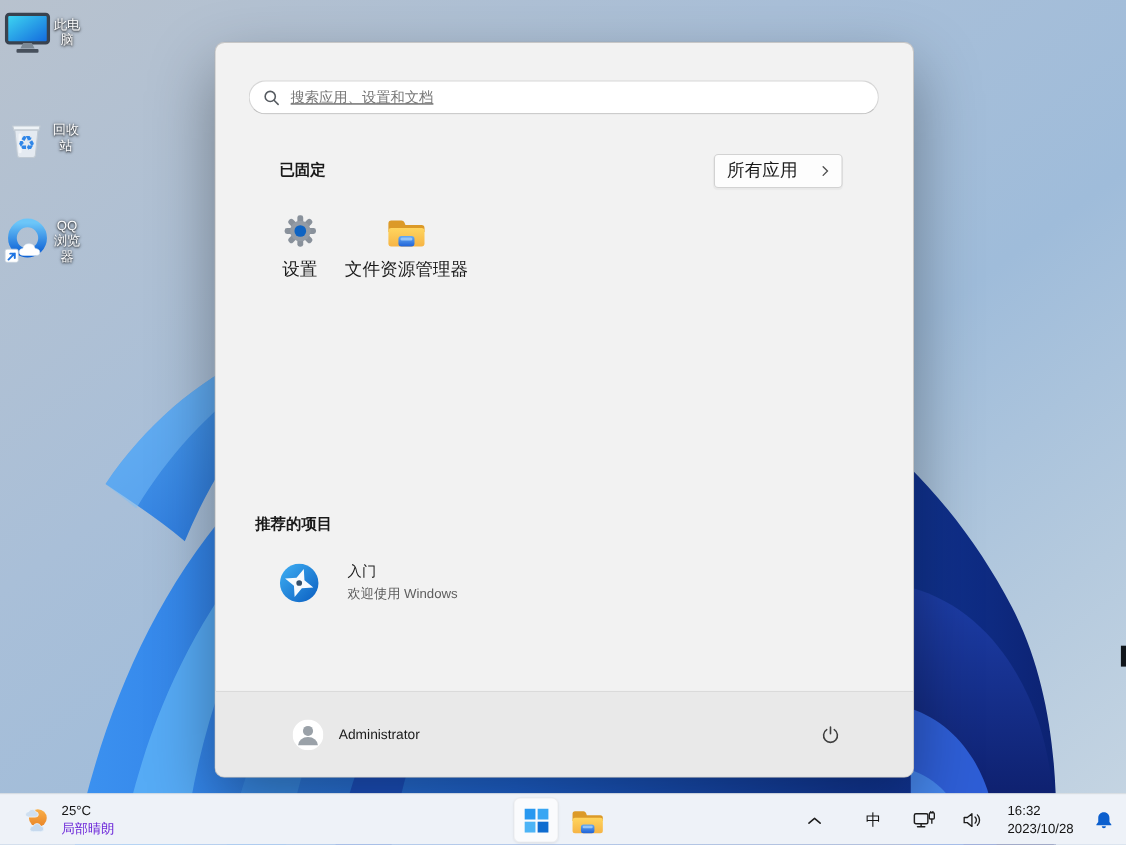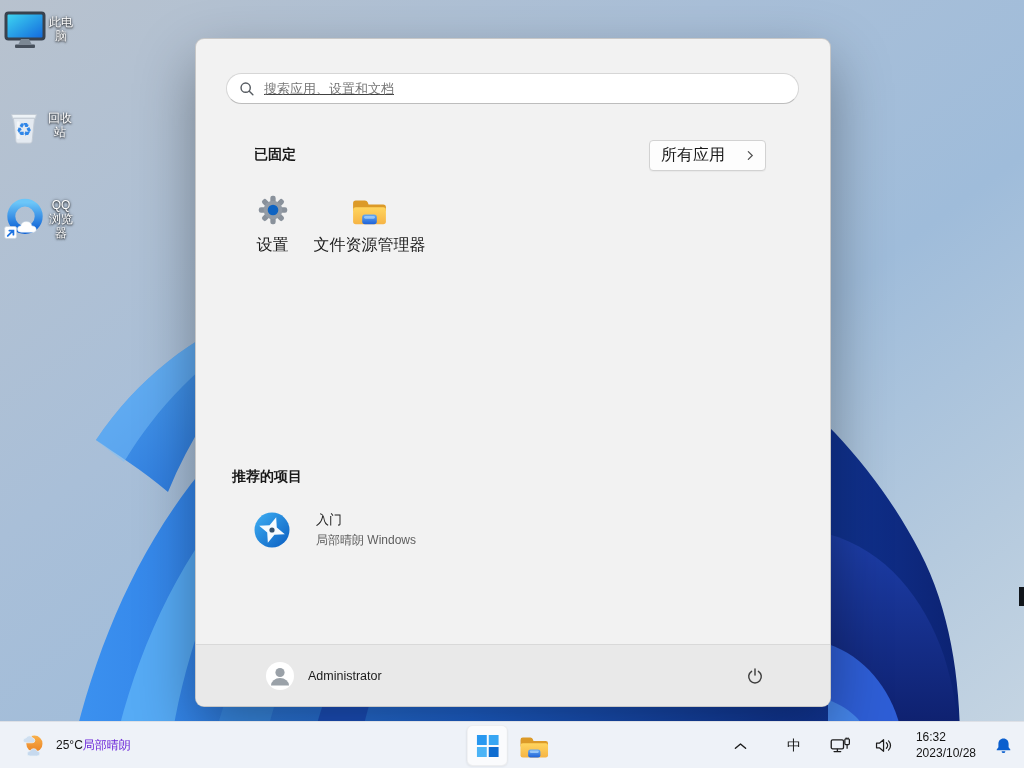--- a/index.html
+++ b/index.html
@@ -46,34 +46,34 @@
   .pinned-grid { position:absolute; left:28px; top:150px; display:flex; }
   .pin-tile {
     width:97px; height:76px; display:flex; flex-direction:column; align-items:center;
     justify-content:flex-start; border-radius:6px; cursor:pointer; padding-top:4px;
   }
   .pin-tile .plabel { margin-top:8px; font-size:16px; color:#1b1b1b; white-space:nowrap; }
   .rec-item { position:absolute; left:56px; top:470px; display:flex; align-items:center; gap:26px; width:300px; padding:2px; border-radius:6px; cursor:pointer; }
   .rec-text .rtitle { font-size:13px; color:#1b1b1b; }
   .rec-text .rsub { font-size:12px; color:#5d5d5d; margin-top:3px; }
   .menu-footer {
-    position:absolute; left:0; bottom:0; width:100%; height:62px;
+    position:absolute; left:0; bottom:0; width:100%; height:78px;
     background:#e9e9e9; border-top:1px solid #d9d9d9; border-radius:0 0 8px 8px;
     display:flex; align-items:center;
   }
   .user-chip { display:flex; align-items:center; gap:14px; margin-left:62px; cursor:pointer; padding:4px 8px; border-radius:4px; }
   .user-name { font-size:12.5px; color:#1b1b1b; }
   .power-btn { position:absolute; right:58px; top:50%; transform:translateY(-50%); width:34px; height:34px; display:flex; align-items:center; justify-content:center; border-radius:4px; cursor:pointer; background:transparent; border:none; }
   
   .taskbar {
     position:absolute; left:0; bottom:0; width:1024px; height:47px;
     background:#eef2f8; border-top:1px solid rgba(0,0,0,.07);
   }
   .weather { position:absolute; left:14px; top:5px; display:flex; align-items:center; gap:9px; height:37px; padding:0 6px; border-radius:4px; cursor:pointer; }
-  .weather-text { display:flex; flex-direction:row; line-height:1.3; }
+  .weather-text { display:flex; flex-direction:column; line-height:1.3; }
   .weather-temp { font-size:12px; color:#141414; }
   .weather-cond { font-size:12px; color:#6d28d9; }
   .task-center { position:absolute; left:50%; top:0; transform:translateX(-52%); height:47px; display:flex; align-items:center; gap:6px; }
   .start-btn {
     width:41px; height:41px; border-radius:6px; background:#fafbfd;
     border:1px solid rgba(0,0,0,.05); box-shadow:0 1px 2px rgba(0,0,0,.05);
     display:flex; align-items:center; justify-content:center; cursor:pointer;
   }
   .task-icon-btn { width:40px; height:40px; border-radius:5px; display:flex; align-items:center; justify-content:center; cursor:pointer; background:transparent; border:none; }
   .tray { position:absolute; right:8px; top:0; height:47px; display:flex; align-items:center; }
@@ -246,21 +246,21 @@
               <stop offset="1" stop-color="#0a5dc0"></stop>
             </linearGradient>
           </defs>
         <circle cx="18" cy="18" r="17.5" fill="url(#gsg)"></circle>
         <path d="M18 4.5 L21.8 14.2 L31.5 18 L21.8 21.8 L18 31.5 L14.2 21.8 L4.5 18 L14.2 14.2 Z" fill="#ffffff" opacity="0.96" transform="rotate(18 18 18)"></path>
         <circle cx="18" cy="18" r="2.6" fill="#35506b"></circle>
       </svg>
     </span>
     <span class="rec-text">
       <div class="rtitle">入门</div>
-      <div class="rsub">局部晴朗 Windows</div>
+      <div class="rsub">欢迎使用 Windows</div>
     </span>
   </div>
 
   <div class="menu-footer">
     <div class="user-chip">
       <span style="display:flex;">
         <svg viewBox="0 0 28 28" width="28" height="28">
           <circle cx="14" cy="14" r="14" fill="#ffffff"></circle>
           <circle cx="14" cy="10.5" r="4.6" fill="#9aa1a8"></circle>
           <path d="M5 23.5 a9 7.5 0 0 1 18 0 z" fill="#9aa1a8"></path>

